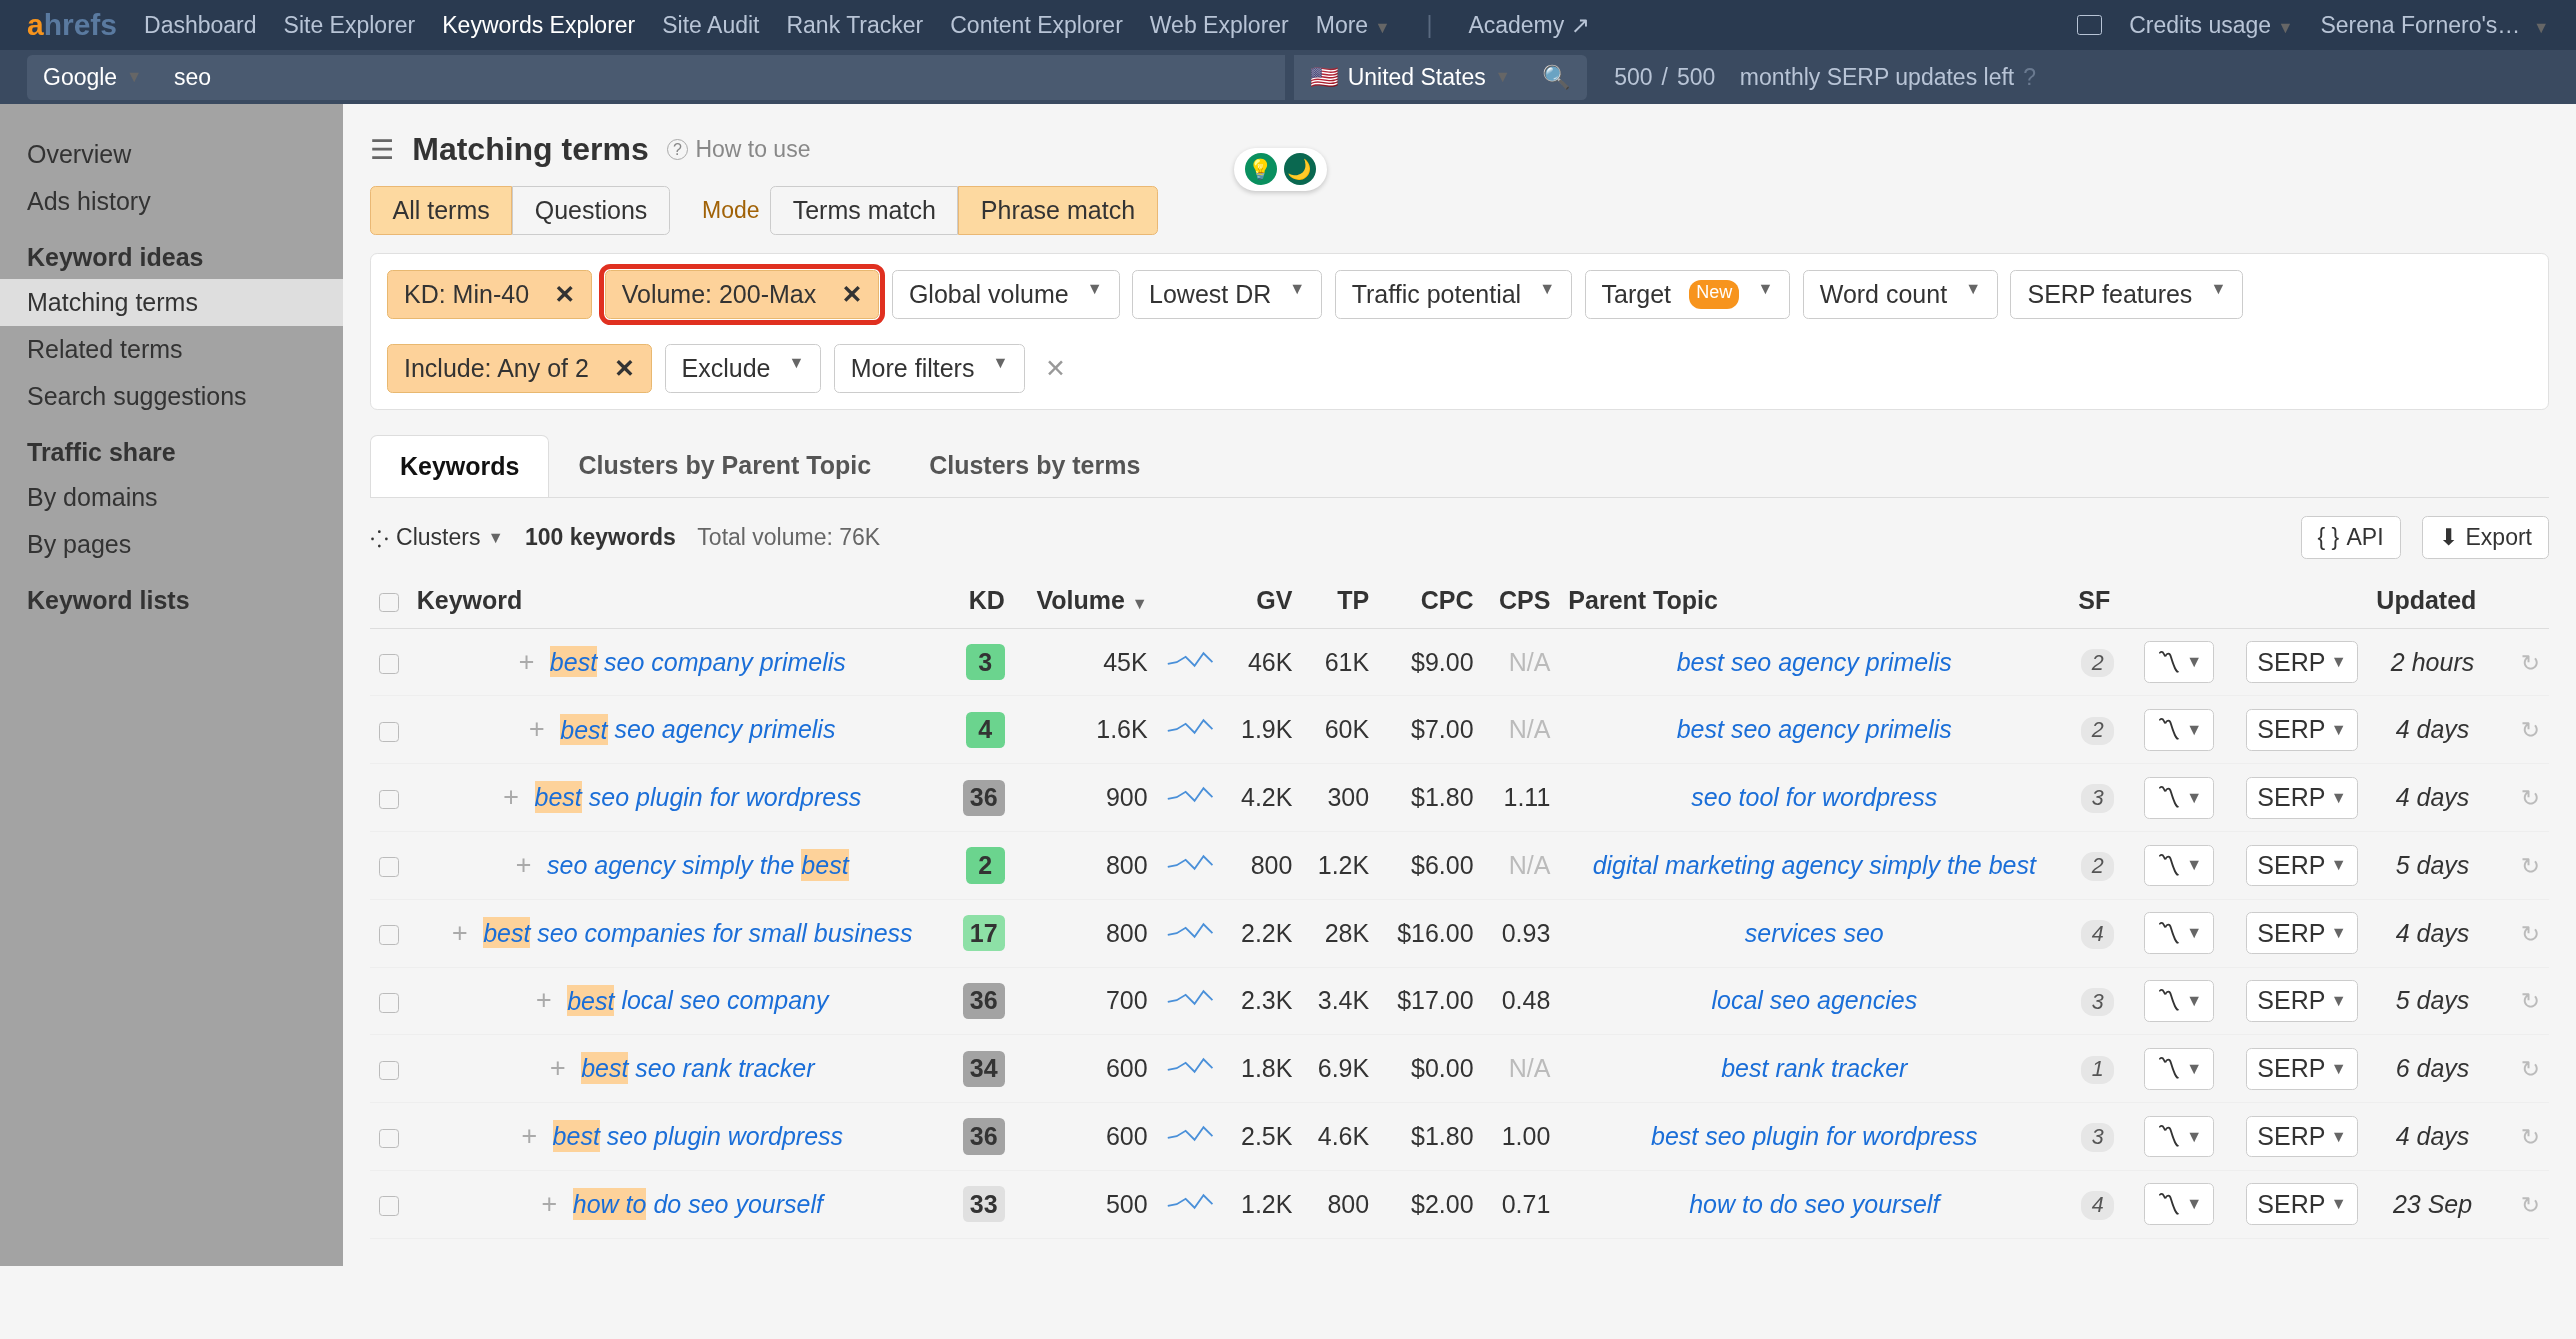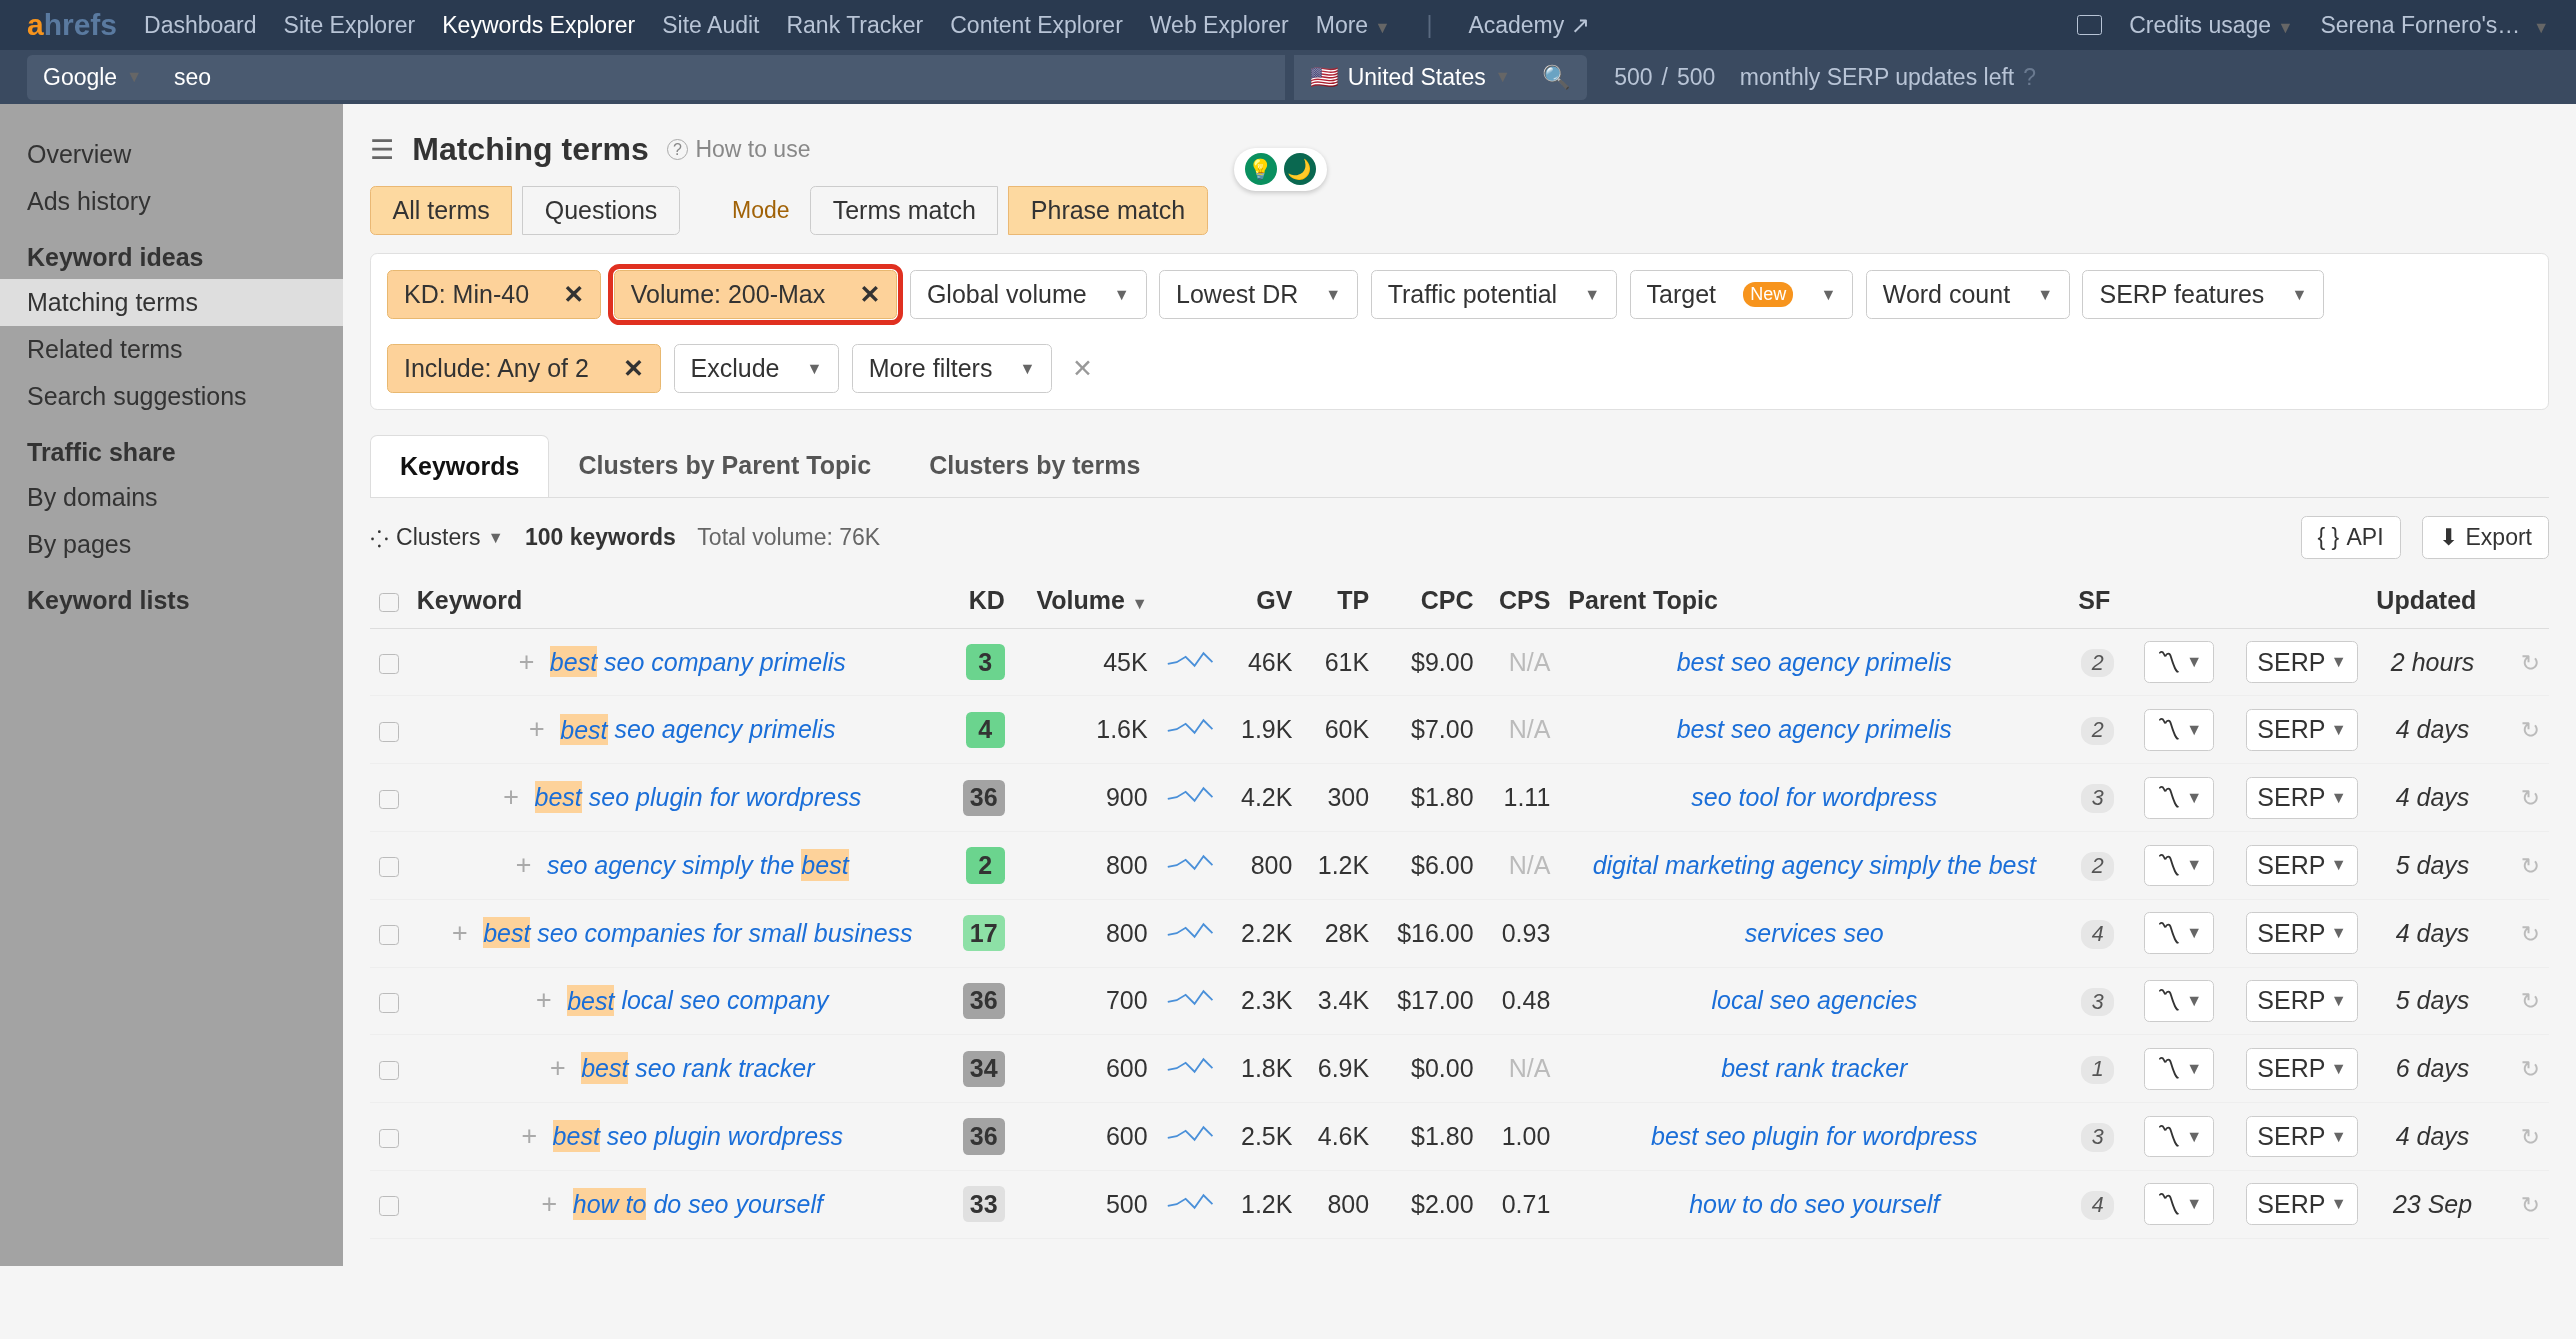--- a/index.html
+++ b/index.html
@@ -29,30 +29,30 @@
 .sidebar-item { padding: 9px 27px; cursor: pointer; }
 .sidebar-heading { padding: 18px 27px 7.2px; font-weight: bold; font-size: 25px; }
 .sidebar-item.sel { background: #dedede; }
 
 .main { flex: 1; padding: 27px; }
 .page-title-row { display: flex; align-items: center; gap: 18px; margin-bottom: 18px; }
 .hamburger-icon { font-size: 27px; color: #666; }
 .page-title { font-size: 32px; font-weight: bold; }
 .howto { color: #888; display: flex; align-items: center; gap: 7.2px; }
 
-.pill-row { display: flex; align-items: center; gap: 10px; margin-bottom: 18px; }
+.pill-row { display: flex; align-items: center; gap: 0; margin-bottom: 18px; }
 .pill { padding: 9px 21.5px; border: 0.9px solid #ccc; font-size: 25px; cursor: pointer; }
 .pill.orange { background: #fdd9a0; border-color: #eab874; }
 .pill.first { border-radius: 5.4px 0 0 5.4px; }
 .pill.last { border-radius: 0 5.4px 5.4px 0; }
 .pill-gap { width: 21.5px; }
 .mode-label { color: #a16207; padding: 0 10.7px; }
 
 .filter-panel { background: #fff; border: 0.9px solid #e0e0e0; border-radius: 7.2px; padding: 16px; margin-bottom: 25px; display: flex; flex-wrap: wrap; gap: 12.5px; align-items: center; }
-.chip { display: inline-flex; align-items: center; gap: 27px; padding: 9px 16px; border: 0.9px solid #ccc; border-radius: 5.4px; font-size: 25px; cursor: pointer; background: #fff; }
+.chip { display: inline-flex; gap: 18px; padding: 9px 16px; border: 0.9px solid #ccc; border-radius: 5.4px; font-size: 25px; cursor: pointer; background: #fff; }
 .chip.orange { background: #fdd29a; border-color: #e8b870; }
 .chip .x { font-weight: bold; color: #333; margin-left: 7.2px; }
 .chip.highlight { outline: 5.4px solid #e03020; outline-offset: 1.8px; }
 .chip .new-badge { background: #f7941d; color: #fff; font-size: 18px; padding: 1.8px 7.2px; border-radius: 12px; }
 .caret { font-size: 16px; color: #666; }
 
 .tabs { display: flex; gap: 0; border-bottom: 0.9px solid #ddd; margin-bottom: 18px; }
 .tab { padding: 16px 29px; font-weight: bold; font-size: 25px; cursor: pointer; color: #555; }
 .tab.active { background: #fff; border: 0.9px solid #ddd; border-bottom: none; border-radius: 7.2px 7.2px 0 0; color: #111; }
 

